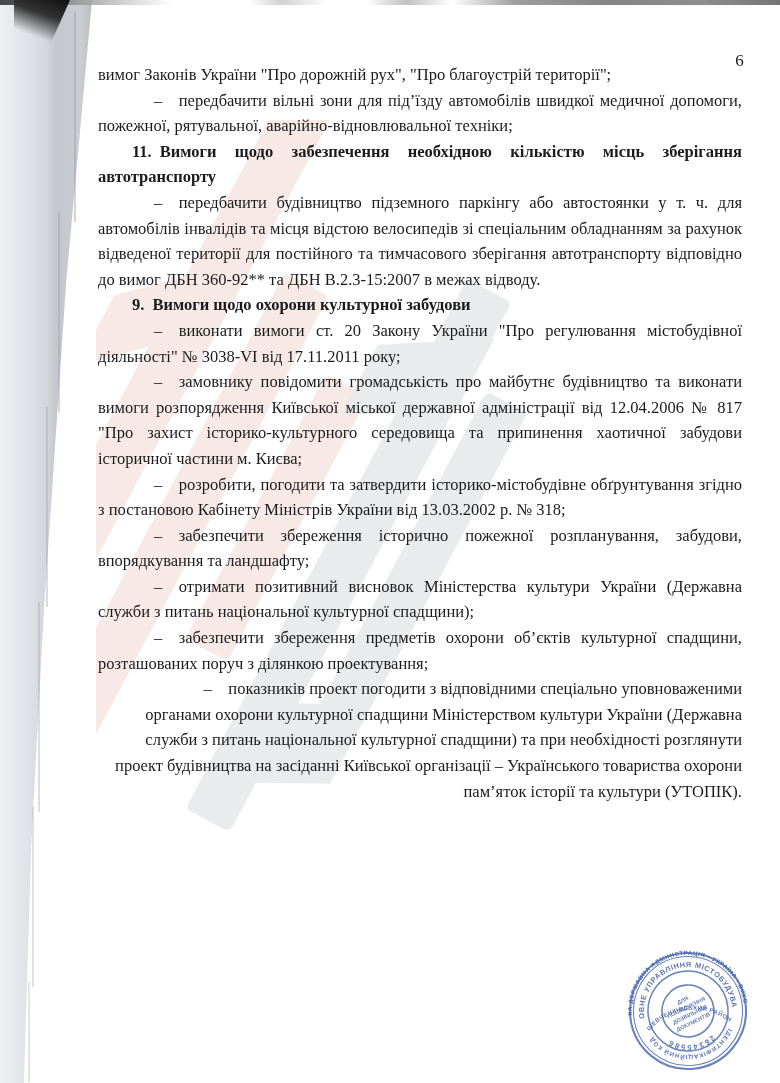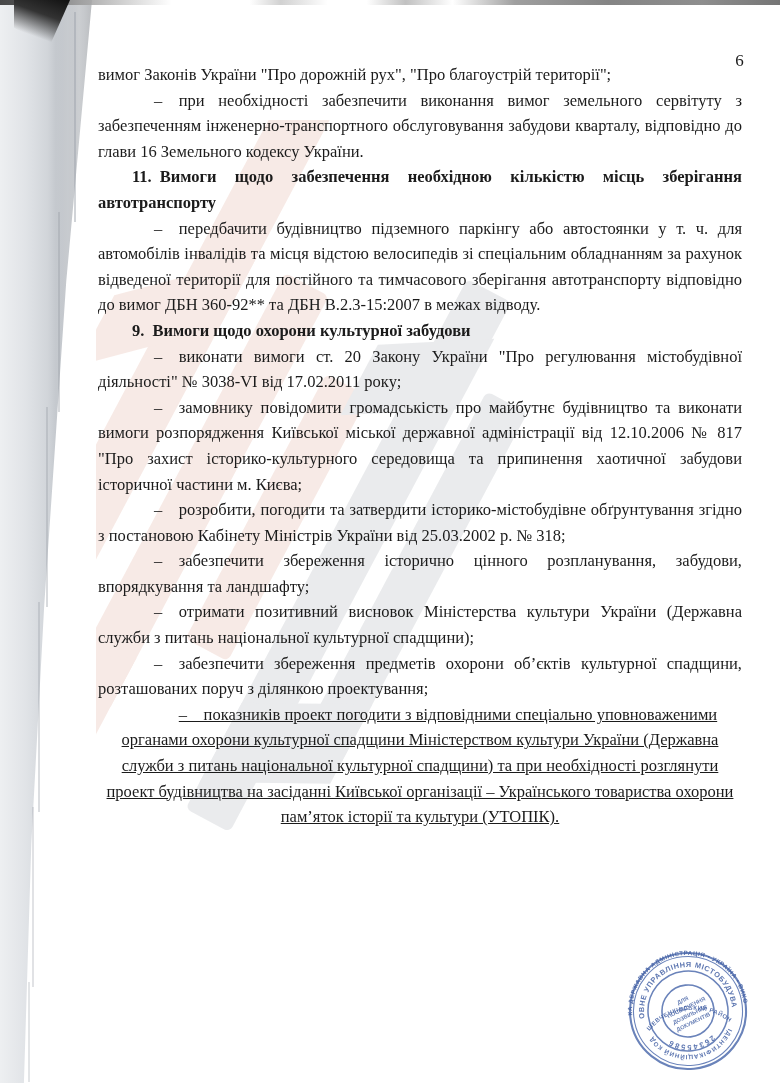--- a/index.html
+++ b/index.html
@@ -125,21 +125,21 @@
     width: 644px;
     font-size: 16.5px;
     line-height: 25.6px;
     text-align: justify;
     text-justify: inter-word;
   }
   .body p {
     margin: 0;
     text-align: justify;
   }
-  .body p:last-child { text-align: center; text-decoration: underline; }
+  .body p:last-child { text-align: right; }
 
   .p-flush     { text-indent: 0; }
   .p-dash      { text-indent: 56px; }
   .p-heading   { text-indent: 34px; font-weight: bold; }
   .p-heading .num { margin-right: 8px; }
 
   
   .stamp {
     position: absolute;
     left: 596px;
@@ -186,32 +186,32 @@
   </div>
   <div class="scan-top-edge"></div>
   <div class="scan-corner-wedge"></div>
 
   <div class="sheet">
     <div class="page-number">6</div>
 
     <div class="body">
 
       <p class="p-flush">вимог Законів України "Про дорожній рух", "Про благоустрій території";</p>
-      <p class="p-dash">– при необхідності забезпечити виконання вимог земельного сервітуту з забезпеченням інженерно-транспортного обслуговування забудови кварталу, відповідно до глави 16 Земельного кодексу України.</p>
+      <p class="p-dash">– передбачити вільні зони для під’їзду автомобілів швидкої медичної допомоги, пожежної, рятувальної, аварійно-відновлювальної техніки;</p>
 
       <p class="p-heading"><span class="num">11.</span><span>Вимоги щодо забезпечення необхідною кількістю місць зберігання автотранспорту</span></p>
 
       <p class="p-dash">– передбачити будівництво підземного паркінгу або автостоянки у т. ч. для автомобілів інвалідів та місця відстою велосипедів зі спеціальним обладнанням за рахунок відведеної території для постійного та тимчасового зберігання автотранспорту відповідно до вимог ДБН 360-92** та ДБН В.2.3-15:2007 в межах відводу.</p>
 
       <p class="p-heading"><span class="num">9.</span><span>Вимоги щодо охорони культурної забудови</span></p>
 
-      <p class="p-dash">– виконати вимоги ст. 20 Закону України "Про регулювання містобудівної діяльності" № 3038-VI від 17.02.2011 року;</p>
-      <p class="p-dash">– замовнику повідомити громадськість про майбутнє будівництво та виконати вимоги розпорядження Київської міської державної адміністрації від 12.10.2006 № 817 "Про захист історико-культурного середовища та припинення хаотичної забудови історичної частини м. Києва;</p>
-      <p class="p-dash">– розробити, погодити та затвердити історико-містобудівне обґрунтування згідно з постановою Кабінету Міністрів України від 25.03.2002 р. № 318;</p>
-      <p class="p-dash">– забезпечити збереження історично цінного розпланування, забудови, впорядкування та ландшафту;</p>
+      <p class="p-dash">– виконати вимоги ст. 20 Закону України "Про регулювання містобудівної діяльності" № 3038-VI від 17.11.2011 року;</p>
+      <p class="p-dash">– замовнику повідомити громадськість про майбутнє будівництво та виконати вимоги розпорядження Київської міської державної адміністрації від 12.04.2006 № 817 "Про захист історико-культурного середовища та припинення хаотичної забудови історичної частини м. Києва;</p>
+      <p class="p-dash">– розробити, погодити та затвердити історико-містобудівне обґрунтування згідно з постановою Кабінету Міністрів України від 13.03.2002 р. № 318;</p>
+      <p class="p-dash">– забезпечити збереження історично пожежної розпланування, забудови, впорядкування та ландшафту;</p>
       <p class="p-dash">– отримати позитивний висновок Міністерства культури України (Державна служби з питань національної культурної спадщини);</p>
       <p class="p-dash">– забезпечити збереження предметів охорони об’єктів культурної спадщини, розташованих поруч з ділянкою проектування;</p>
       <p class="p-dash">– показників проект погодити з відповідними спеціально уповноваженими органами охорони культурної спадщини Міністерством культури України (Державна служби з питань національної культурної спадщини) та при необхідності розглянути проект будівництва на засіданні Київської організації – Українського товариства охорони пам’яток історії та культури (УТОПІК).</p>
 
     </div>
   </div>
 
   <svg class="stamp" viewBox="0 0 184 135" xmlns="http://www.w3.org/2000/svg" aria-hidden="true">
     <defs>
       <path id="ringOuter" d="M 92,123 m -57,0 a 57,57 0 1,1 114,0 a 57,57 0 1,1 -114,0"></path>

